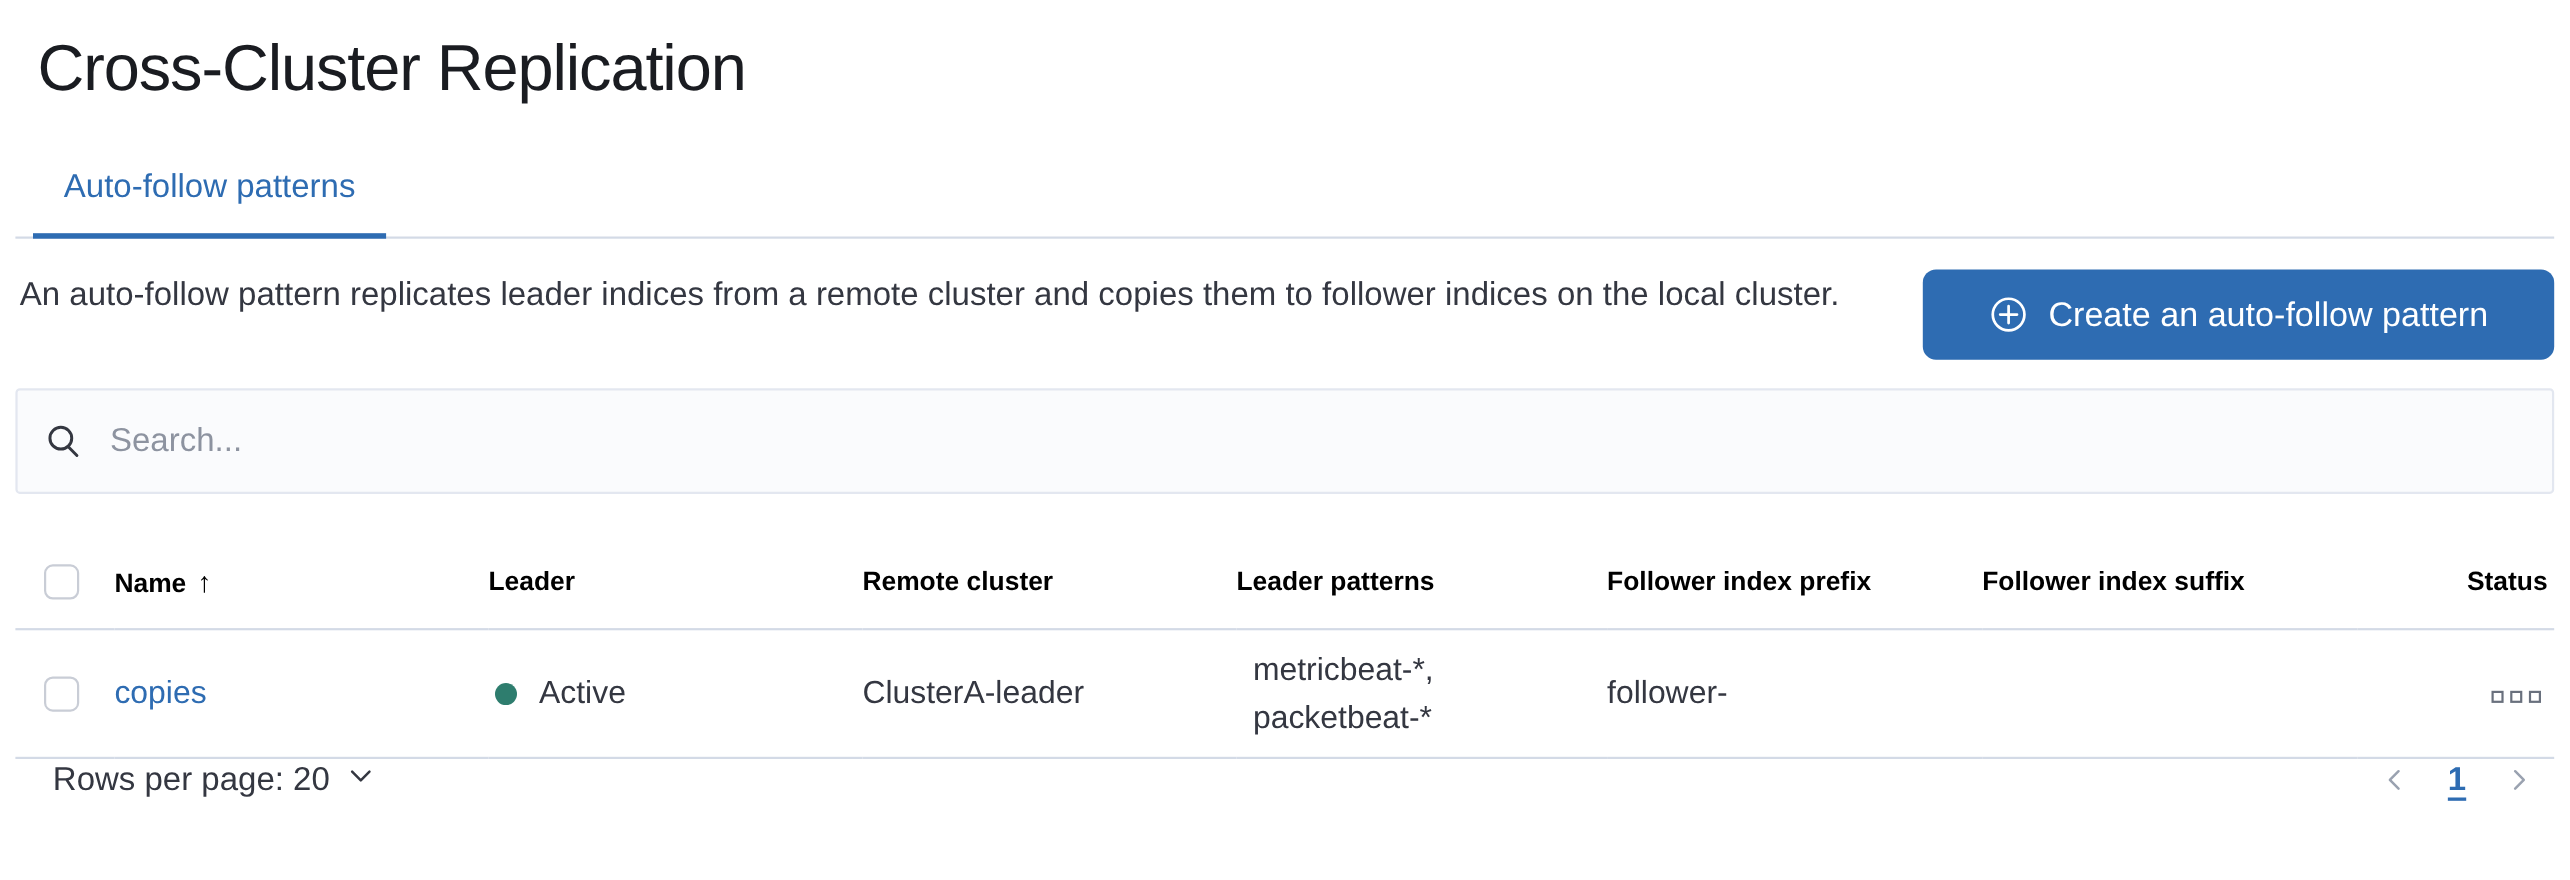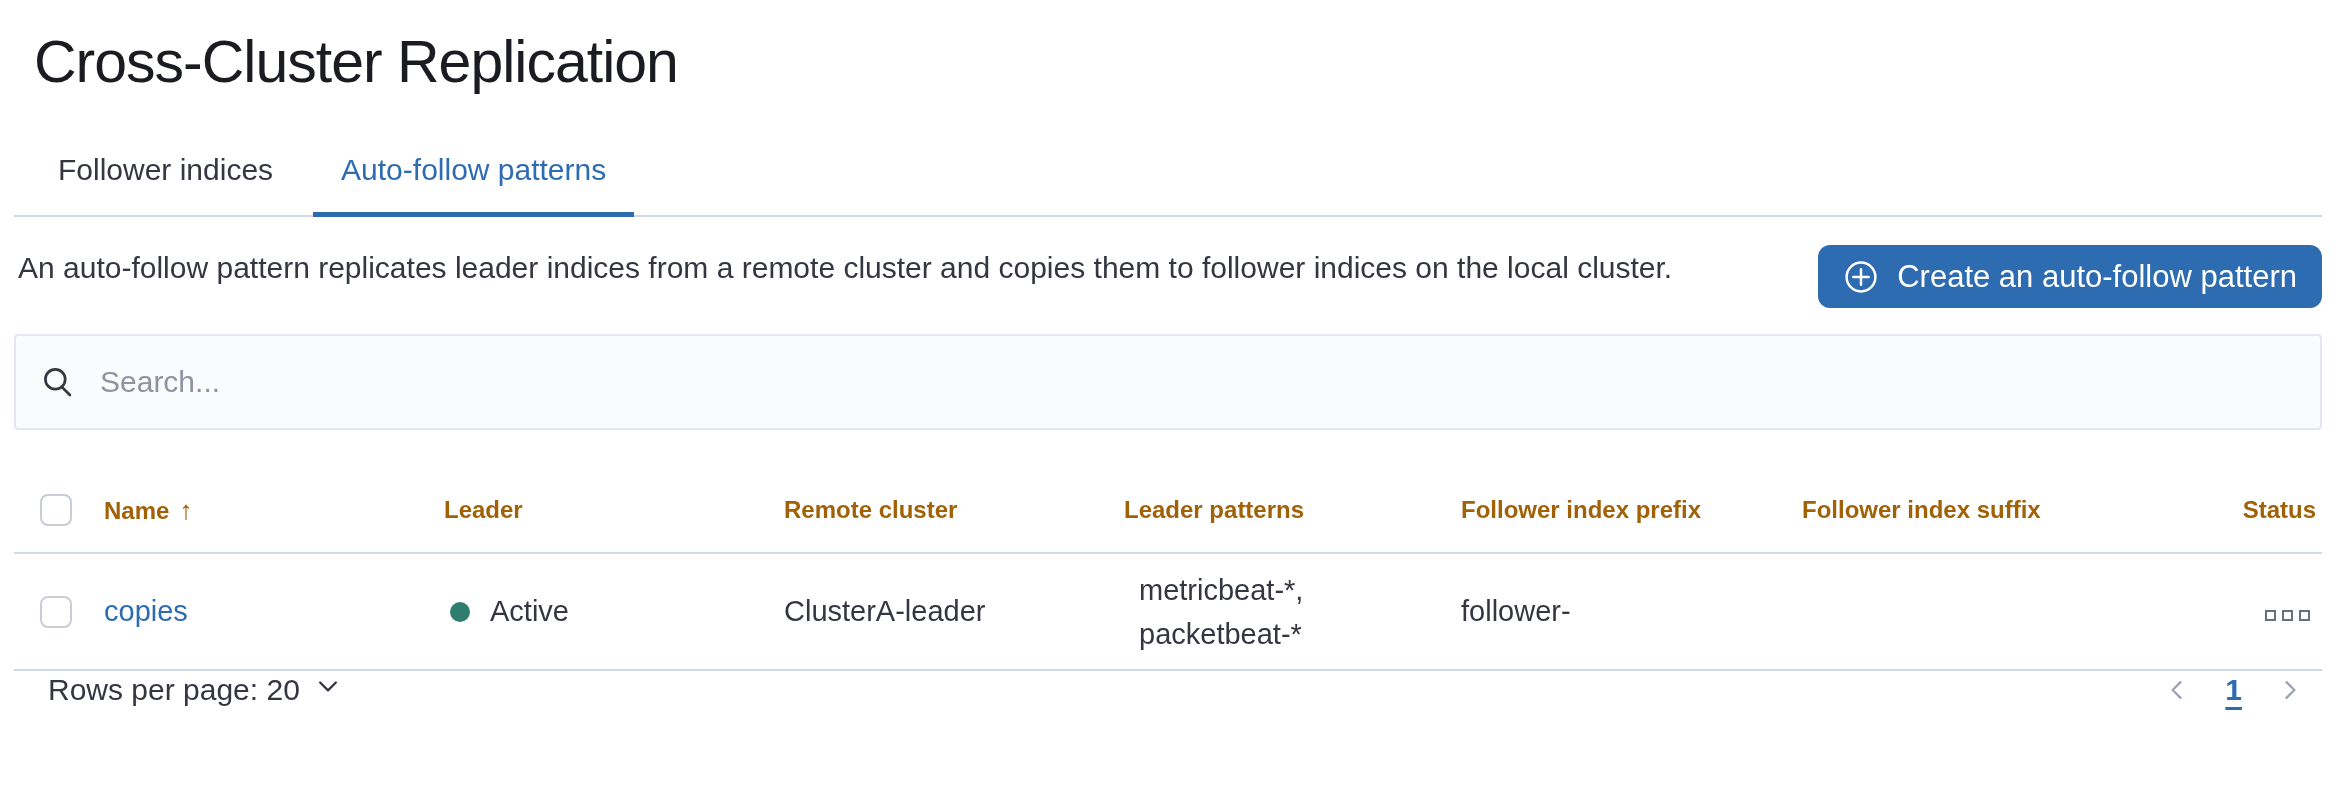--- a/index.html
+++ b/index.html
@@ -58,22 +58,22 @@
     font-size: 30px;
     line-height: 46px;
     max-width: 1745px;
     color: #343741;
   }
   .create-btn {
     flex: 0 0 auto;
     display: flex;
     align-items: center;
     gap: 18px;
-    height: 63px;
-    padding: 0 25px;
+    height: 82px;
+    padding: 0 60px;
     background: #2e6cb2;
     border: none;
     border-radius: 12px;
     color: #ffffff;
     font-size: 31px;
     font-family: inherit;
     cursor: pointer;
   }
   .create-btn svg { display: block; }
 
@@ -108,21 +108,21 @@
   col.c-status { width: 340px; }
   col.c-remote { width: 340px; }
   col.c-leader { width: 337px; }
   col.c-prefix { width: 341px; }
   col.c-suffix { width: 341px; }
   col.c-actions { width: auto; }
   th {
     padding: 26px 8px 26px 0;
     font-size: 24px;
     font-weight: 700;
-    color: #a16207;
+    color: #000000;
     text-align: left;
     border-bottom: 2px solid #d3dae6;
     white-space: nowrap;
   }
   th.right, td.right { text-align: right; padding-right: 6px; }
   td {
     height: 117px;
     padding: 0 8px 0 0;
     font-size: 29px;
     color: #343741;
@@ -172,21 +172,20 @@
   }
 </style>
 </head>
 <body>
 
 <div class="page">
 
   <h1 class="page-title">Cross-Cluster Replication</h1>
 
   <div class="tabs">
-    <div class="tab">Follower indices</div>
     <div class="tab active">Auto-follow patterns</div>
   </div>
 
   <div class="intro-row">
     <p class="desc">An auto-follow pattern replicates leader indices from a remote cluster and copies them to follower indices on the local cluster.</p>
     <button class="create-btn">
       <span>
         <svg width="36" height="36" viewBox="0 0 16 16" fill="none">
           <circle cx="8" cy="8" r="6.4" stroke="#ffffff" stroke-width="1.1"></circle>
           <path d="M8 4.6v6.8M4.6 8h6.8" stroke="#ffffff" stroke-width="1.1" stroke-linecap="round"></path>

